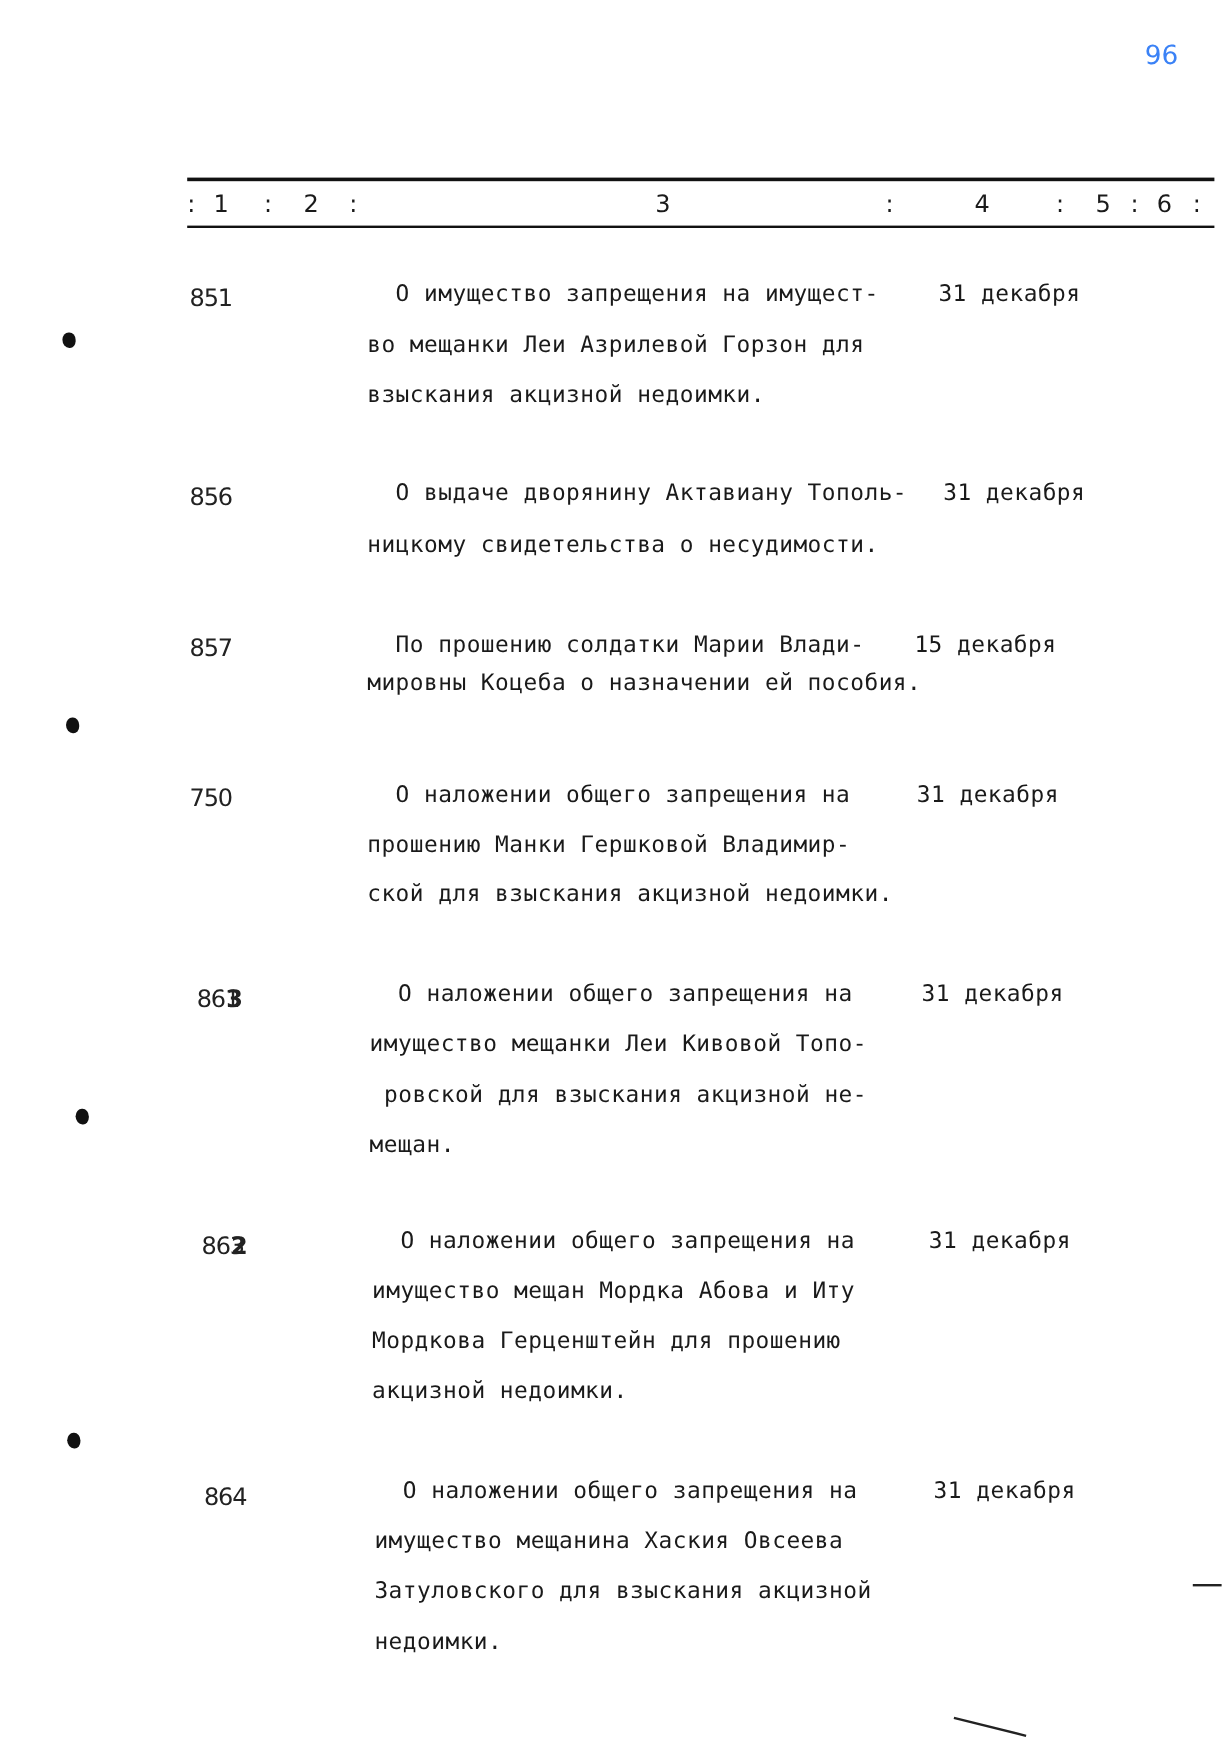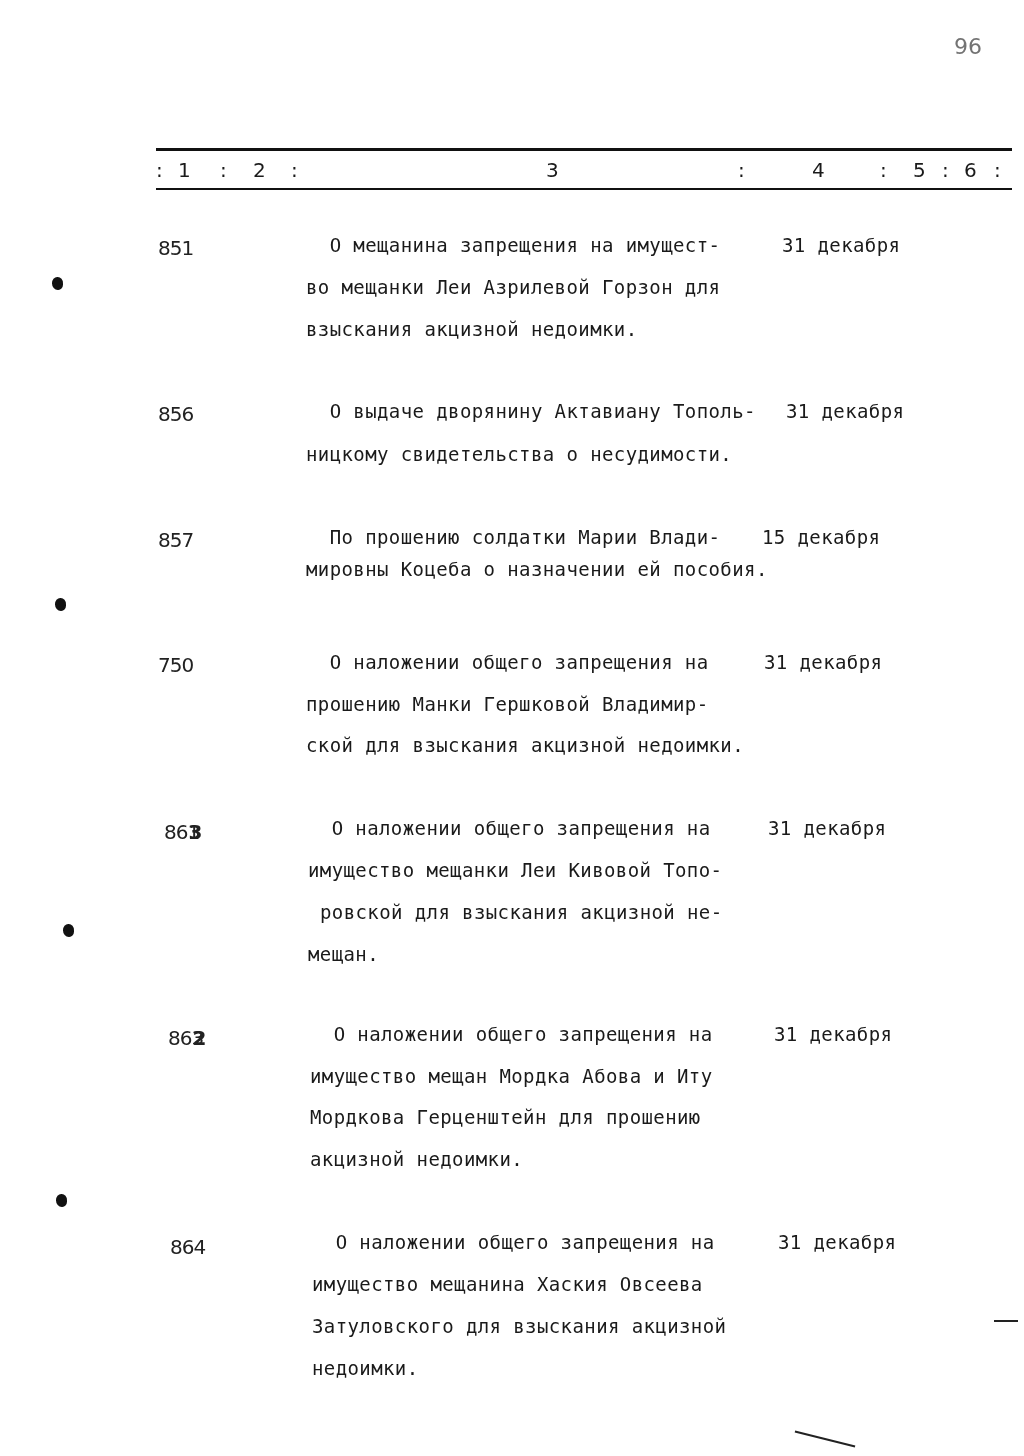--- a/index.html
+++ b/index.html
@@ -14,21 +14,21 @@
       overflow: hidden;
       font-family: "DejaVu Sans Mono", "Liberation Mono", monospace;
       color: #1a1a1a;
     }
     .page-number {
       position: absolute;
       left: 954px;
       top: 34px;
       font-family: "DejaVu Sans", sans-serif;
       font-size: 22px;
-      color: #737373;
+      color: #3b82f6;
     }
     .rule {
       position: absolute;
       left: 156px;
       width: 856px;
       background: #111;
     }
     .rule-top { top: 148px; height: 3px; }
     .rule-bottom { top: 188px; height: 2px; }
     .header-row {
@@ -105,21 +105,21 @@
   <span style="left:880px">:</span>
   <span style="left:913px">5</span>
   <span style="left:942px">:</span>
   <span style="left:964px">6</span>
   <span style="left:994px">:</span>
 </div>
 <div class="rule rule-bottom"></div>
 
 <div>
   <div class="entry-num" style="top:236px">851</div>
-  <div class="entry-line" style="left:306px; top:234px">  О мещанина запрещения на имущест-</div>
+  <div class="entry-line" style="left:306px; top:234px">  О имущество запрещения на имущест-</div>
   <div class="entry-line" style="left:306px; top:276px">во мещанки Леи Азрилевой Горзон для</div>
   <div class="entry-line" style="left:306px; top:318px">взыскания акцизной недоимки.</div>
   <div class="entry-date" style="left:782px; top:234px">31 декабря</div>
 </div>
 
 <div>
   <div class="entry-num" style="top:402px">856</div>
   <div class="entry-line" style="left:306px; top:400px">  О выдаче дворянину Актавиану Тополь-</div>
   <div class="entry-line" style="left:306px; top:443px">ницкому свидетельства о несудимости.</div>
   <div class="entry-date" style="left:786px; top:400px">31 декабря</div>

